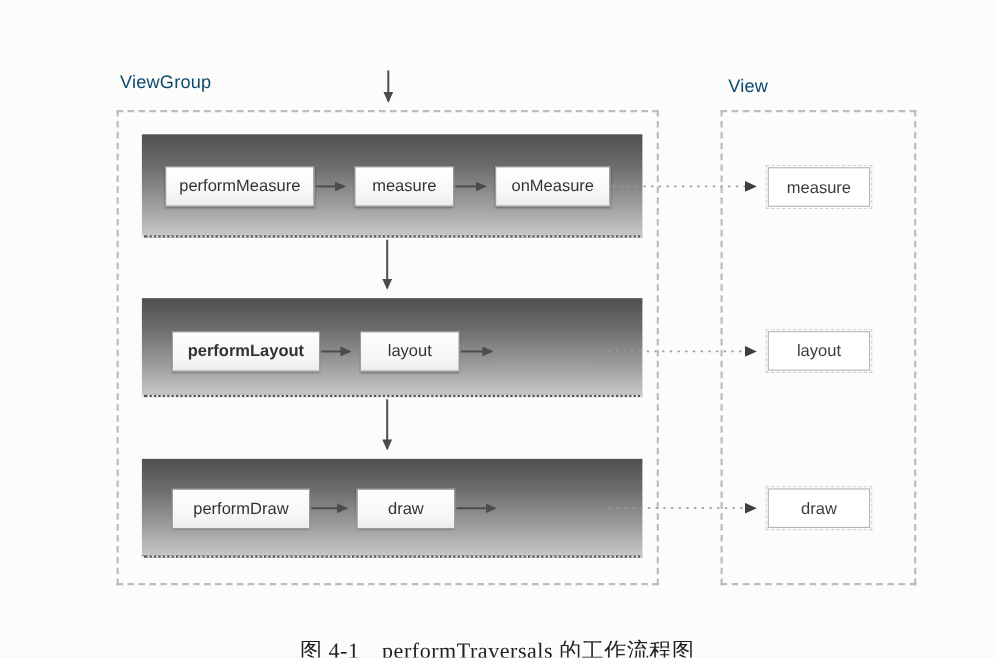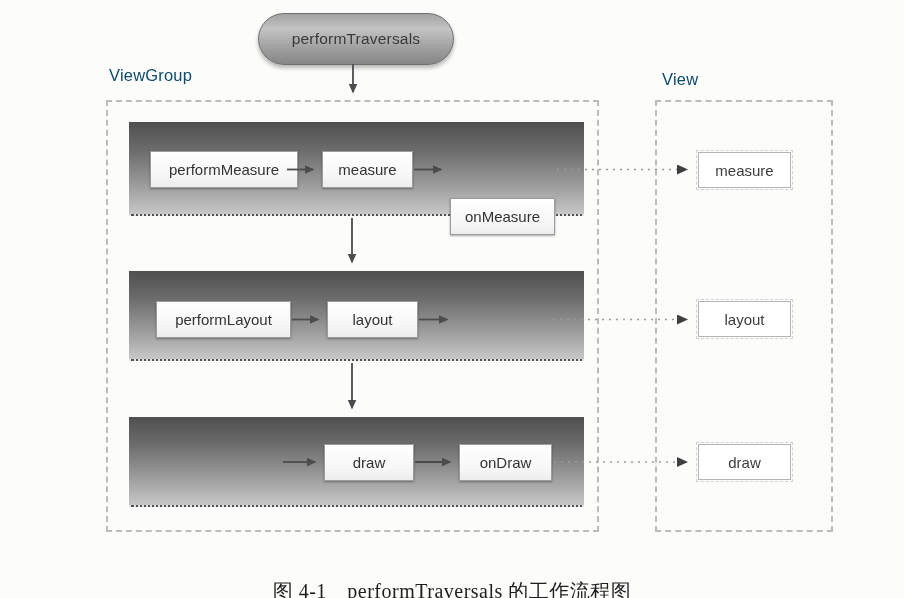--- a/index.html
+++ b/index.html
@@ -64,56 +64,53 @@
     position:absolute;left:0;top:578px;width:100%;text-align:center;
     font-family:"Liberation Serif","DejaVu Serif",serif;
     font-size:20px;color:#1e1e1e;letter-spacing:.5px;
   }
 </style>
 </head>
 <body>
 
 <div class="stage">
 
-  <div class="pill">
-    <span>performTraversals</span>
-  </div>
 
   <div class="container-label vg-label">ViewGroup</div>
   <div class="container-label view-label">View</div>
 
   <div class="dashed-box vg-box"></div>
   <div class="dashed-box view-box"></div>
 
   <div class="band band1"></div>
   <div class="band band2"></div>
   <div class="band band3"></div>
 
-  <div class="node" style="left:150px;top:151px;width:148px;">
+  <div class="node" style="left:150px;top:151px;width:136px;">
     <span>performMeasure</span>
   </div>
   <div class="node" style="left:322px;top:151px;width:91px;">
     <span>measure</span>
   </div>
-  <div class="node" style="left:450px;top:151px;width:105px;margin-top:47px;">
+  <div class="node" style="left:450px;top:151px;width:105px;">
     <span>onMeasure</span>
   </div>
 
-  <div class="node" style="left:156px;top:301px;width:135px;">
+  <div class="node" style="left:156px;top:301px;width:135px;font-weight:bold;">
     <span>performLayout</span>
   </div>
   <div class="node" style="left:327px;top:301px;width:91px;">
     <span>layout</span>
   </div>
 
+  <div class="node" style="left:156px;top:444px;width:126px;">
+    <span>performDraw</span>
+  </div>
   <div class="node" style="left:324px;top:444px;width:90px;">
     <span>draw</span>
-  </div>
-  <div class="node" style="left:459px;top:444px;width:93px;">
-    <span>onDraw</span>
   </div>
 
   <div class="vnode" style="top:152px;">
     <span>measure</span>
   </div>
   <div class="vnode" style="top:301px;">
     <span>layout</span>
   </div>
   <div class="vnode" style="top:444px;">
     <span>draw</span>

